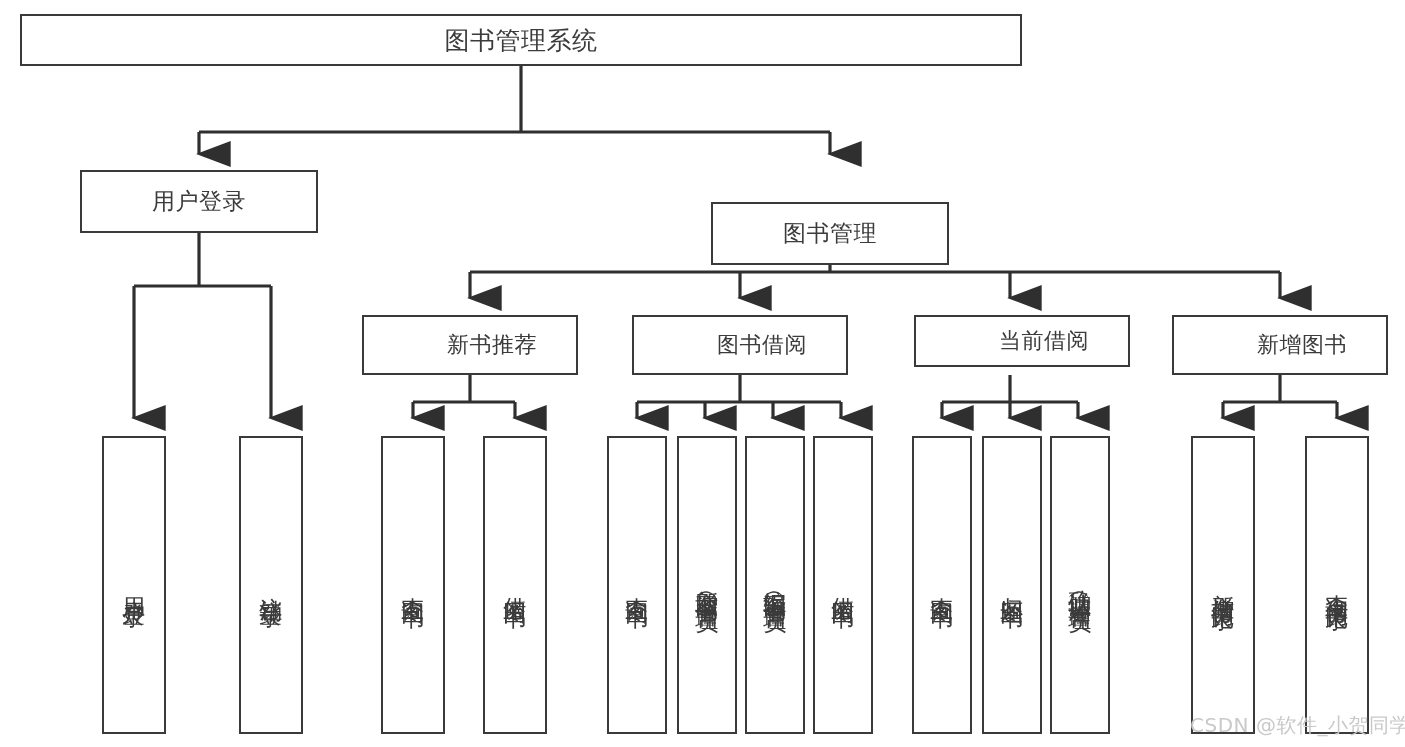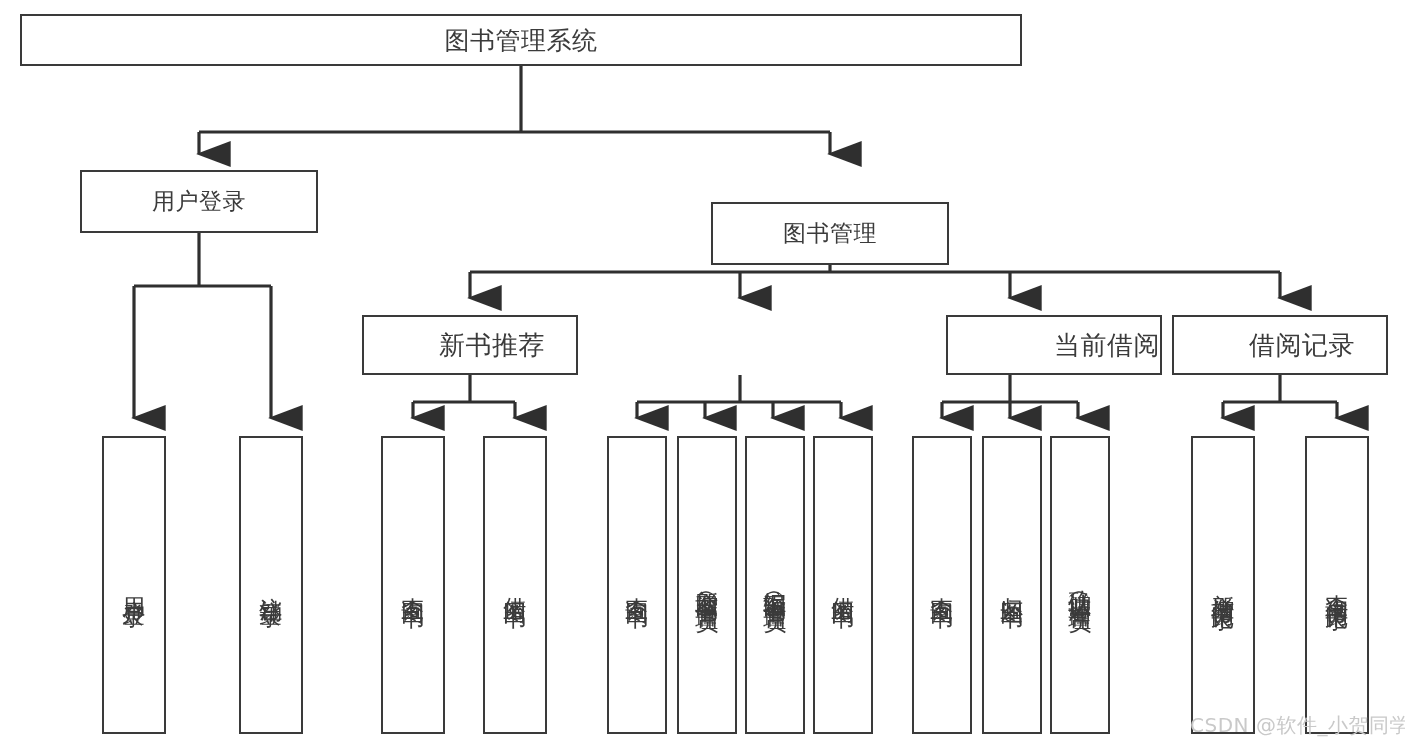--- a/index.html
+++ b/index.html
@@ -35,21 +35,21 @@
     color:#3b3b3b;
     letter-spacing:.5px;
   }
   .node.root{
     font-size:25px;
   }
   .node.lvl2{
     font-size:23px;
   }
   .node.lvl3{
-    font-size:26px;
+    font-size:22px;
     padding-left:44px;
   }
   
   .node.leaf{
     writing-mode:vertical-rl;
     text-orientation:upright;
     align-items:center;
     justify-content:center;
     font-size:23px;
     line-height:1.06;
@@ -138,25 +138,28 @@
   <div class="node lvl2" style="left:80px;top:170px;width:238px;height:63px;">
     <span>用户登录</span>
   </div>
   <div class="node lvl2" style="left:711px;top:170px;width:238px;height:63px;margin-top:32px;">
     <span>图书管理</span>
   </div>
 
   <div class="node lvl3" style="left:362px;top:315px;width:216px;height:60px;">
     <span>新书推荐</span>
   </div>
-  <div class="node lvl3" style="left:946px;top:315px;width:216px;height:60px;justify-content:flex-end;">
+  <div class="node lvl3" style="left:632px;top:315px;width:216px;height:60px;">
+    <span>图书借阅</span>
+  </div>
+  <div class="node lvl3" style="left:914px;top:315px;width:216px;height:52px;">
     <span>当前借阅</span>
   </div>
   <div class="node lvl3" style="left:1172px;top:315px;width:216px;height:60px;">
-    <span>借阅记录</span>
+    <span>新增图书</span>
   </div>
 
   <div class="node leaf" style="left:102px;top:436px;width:64px;height:298px;">
     <span class="txt">用户登录</span>
   </div>
   <div class="node leaf" style="left:239px;top:436px;width:64px;height:298px;">
     <span class="txt">注销登录</span>
   </div>
 
   <div class="node leaf" style="left:381px;top:436px;width:64px;height:298px;">

